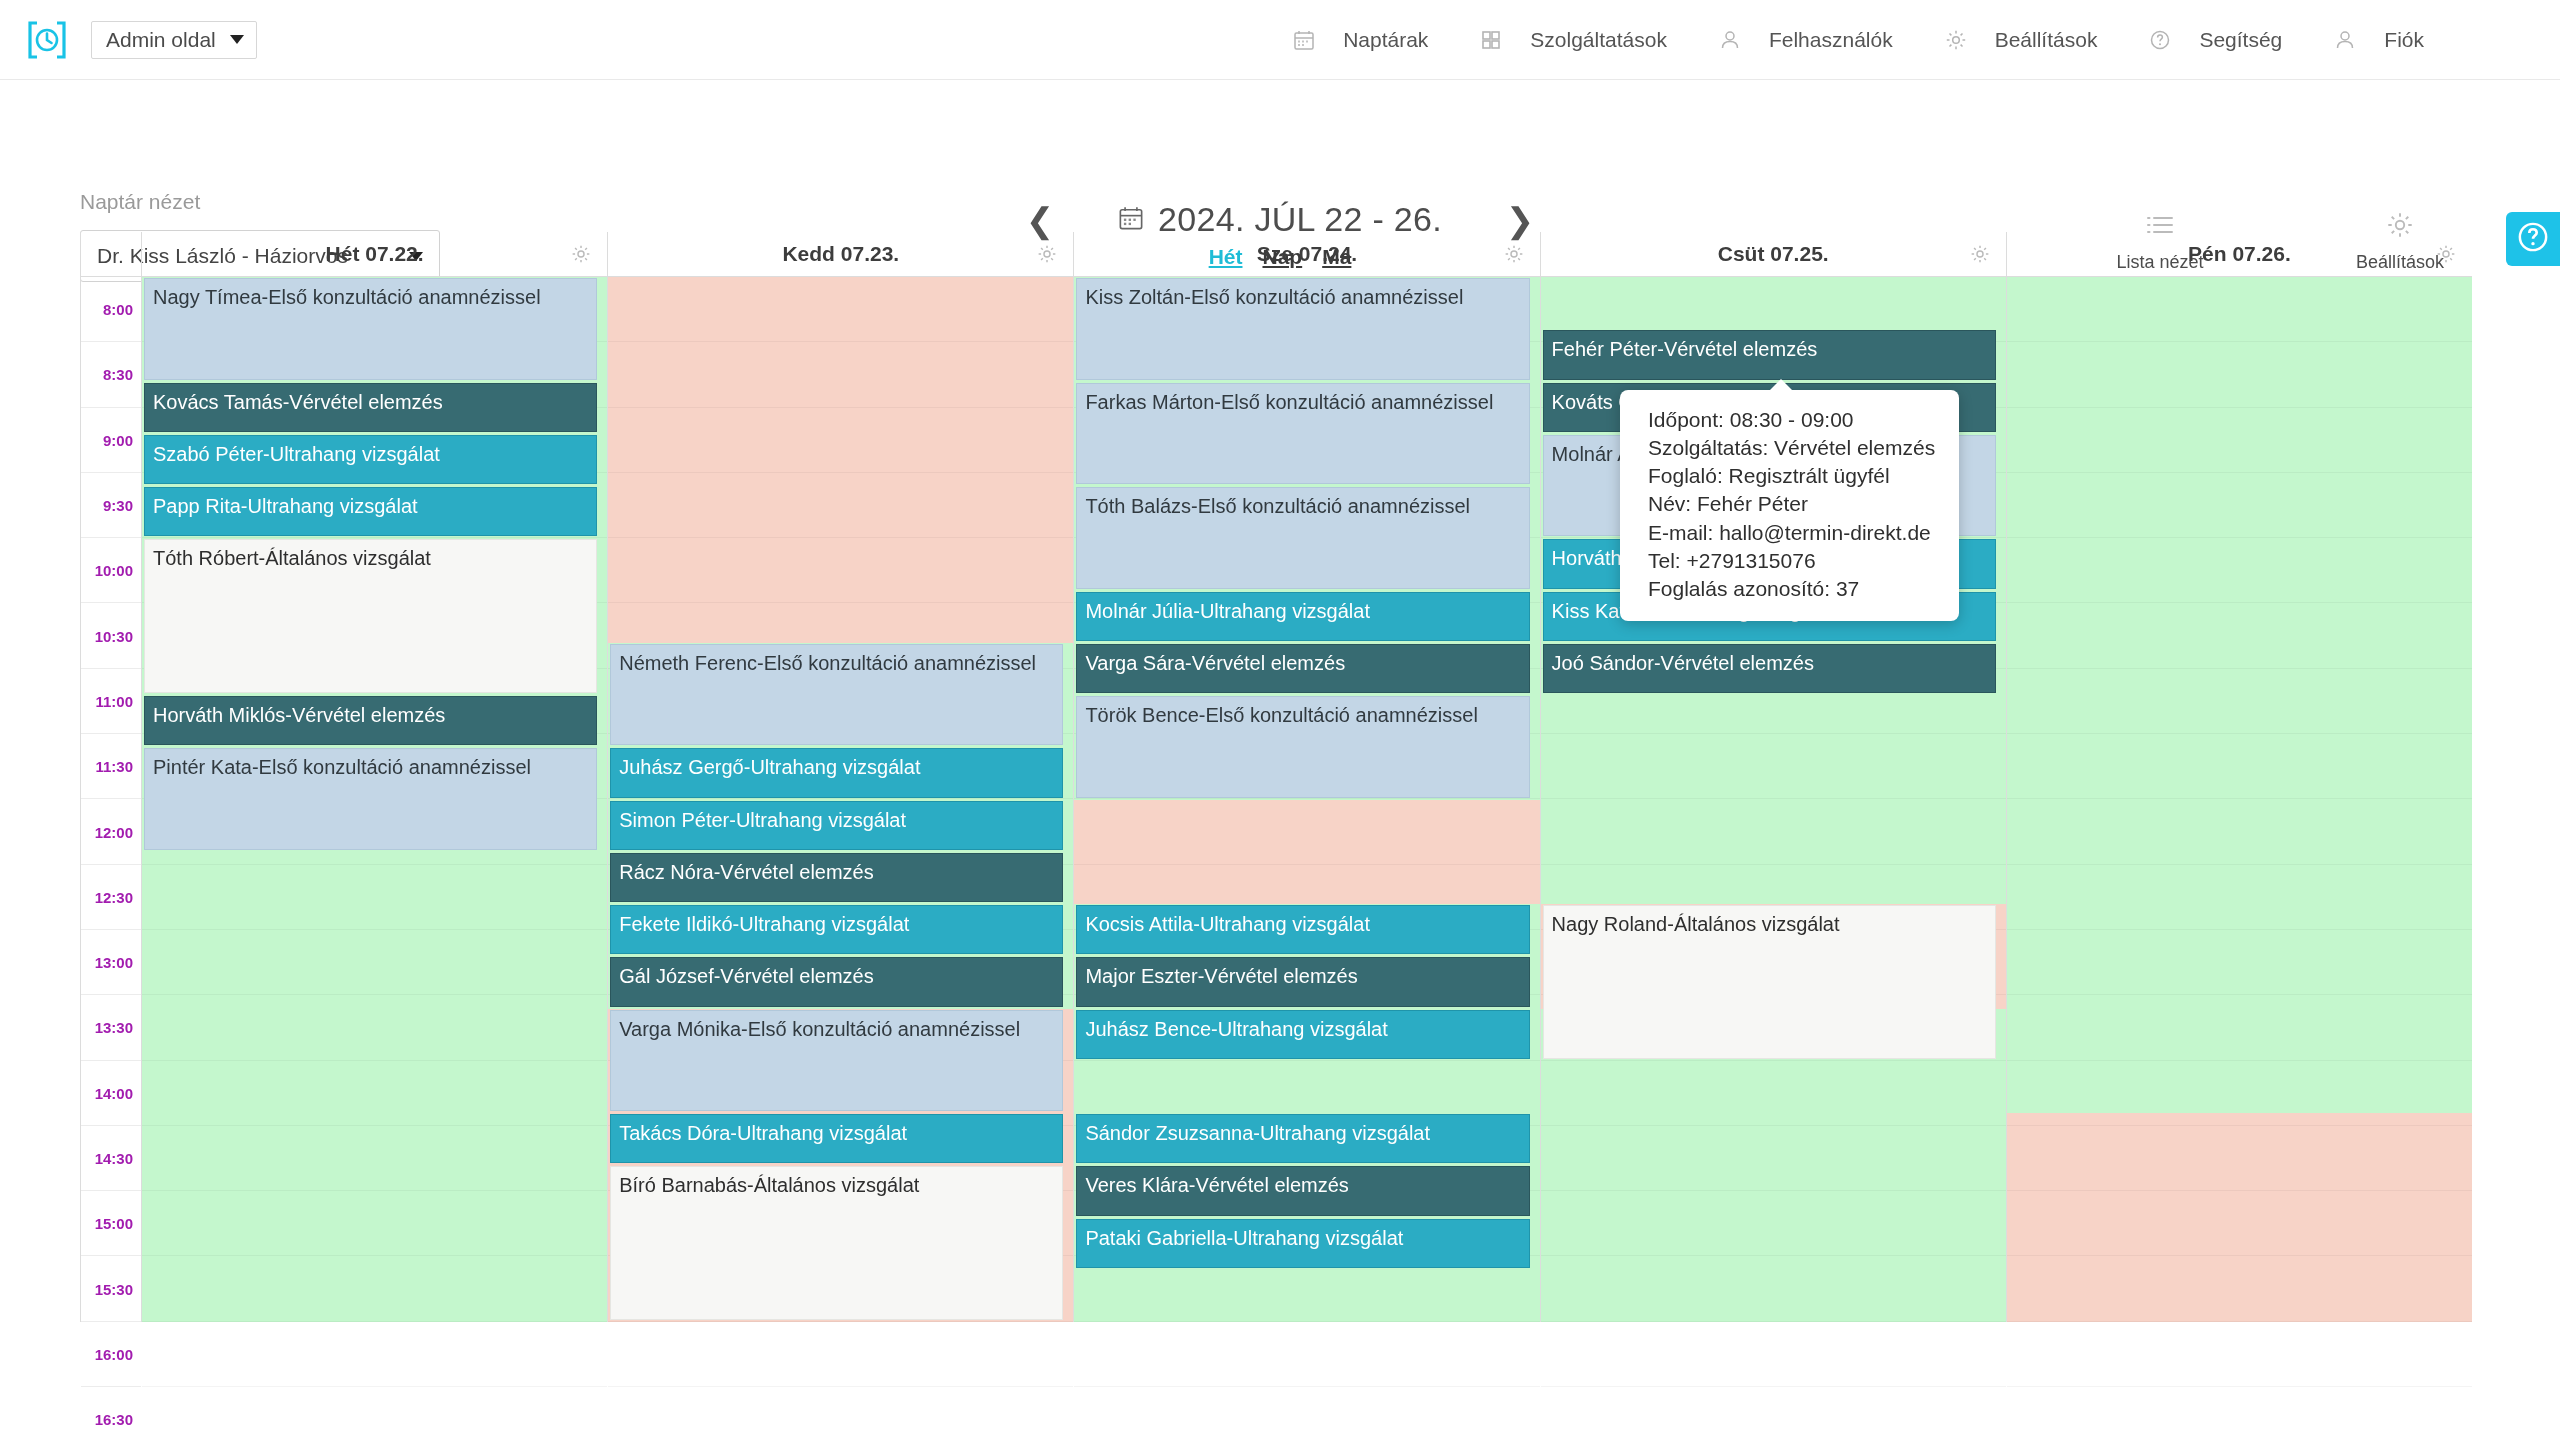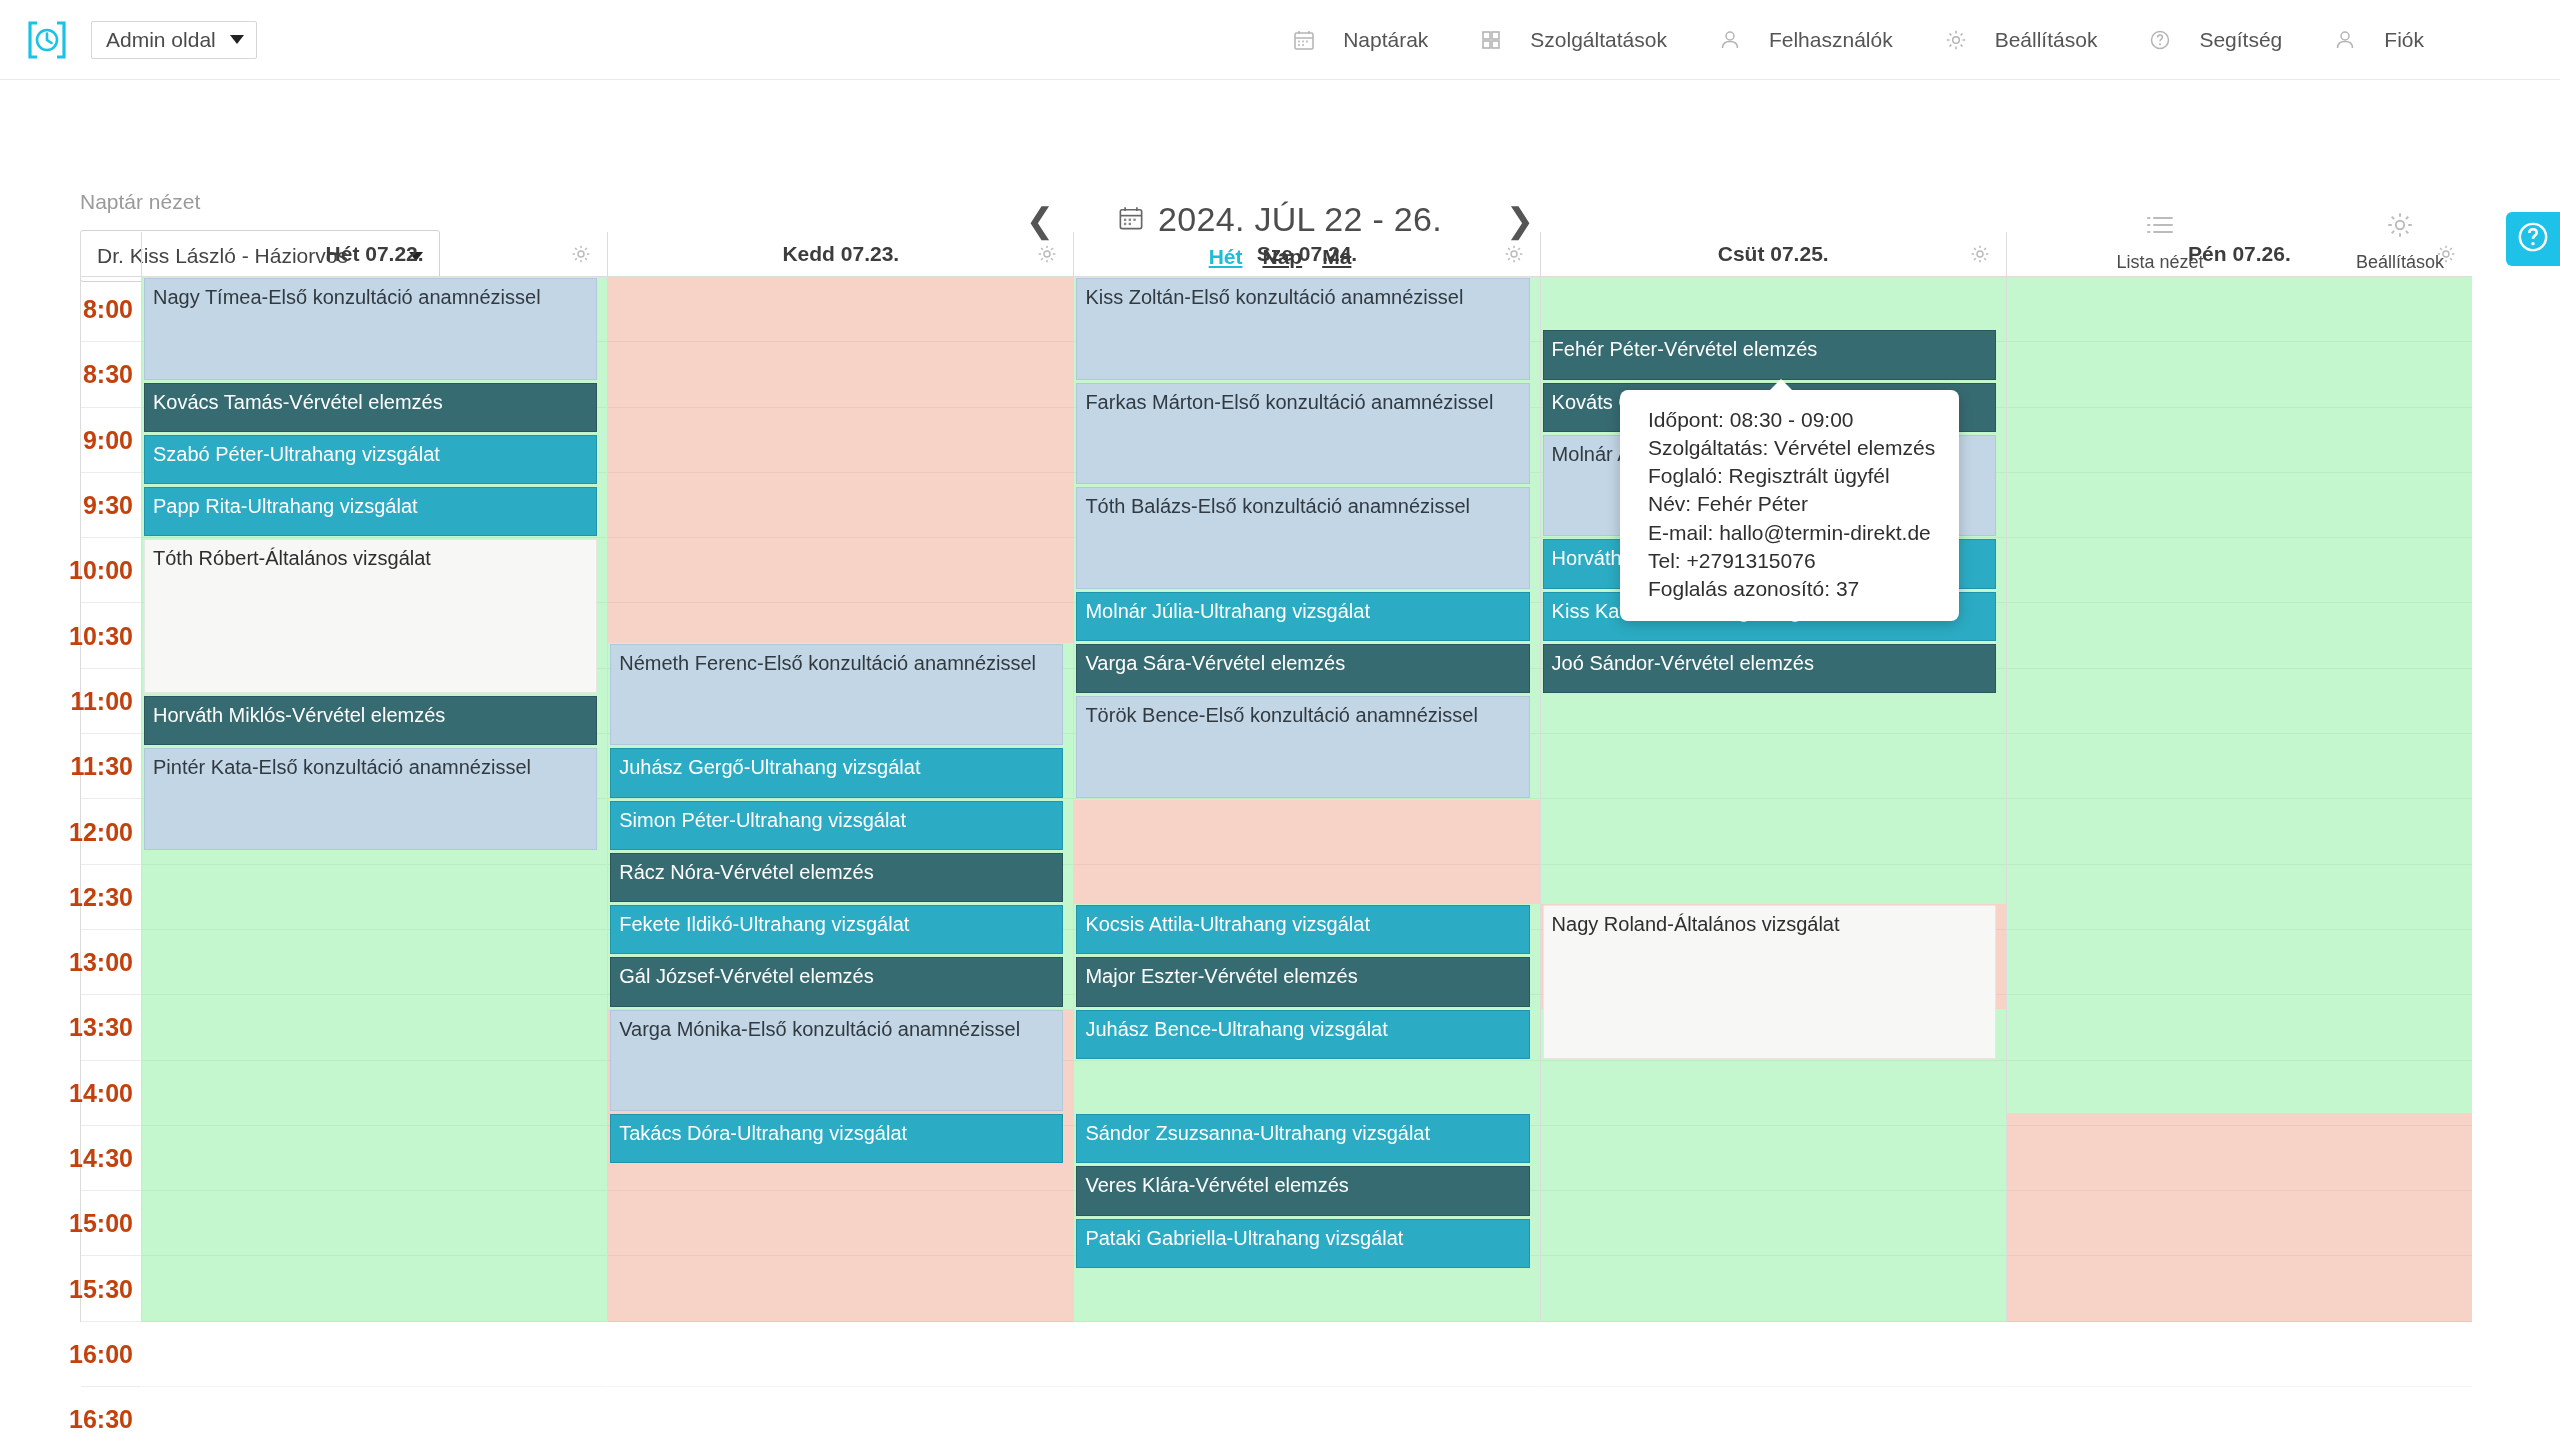--- a/index.html
+++ b/index.html
@@ -101,21 +101,21 @@
   .head-day .gear { position: absolute; right: 16px; top: 50%; transform: translateY(-50%); opacity: .5; cursor: pointer; display:flex; }
 
   .cal-body { display: flex; height: 1045px; position: relative; }
   .gutter { width: 60px; flex: 0 0 60px; position: relative; }
   .gutter .slot {
     height: 65.3px; position: relative;
     border-bottom: 1px solid #ececec;
   }
   .gutter .slot .t {
     position: absolute; right: 8px; top: 50%; transform: translateY(-50%);
-    font-size: 25px; font-weight: bold; color: #c2410c; white-space: nowrap;
+    font-size: 15px; font-weight: bold; color: #a21caf; white-space: nowrap;
   }
 
   .daycol {
     flex: 1 1 0; position: relative; border-left: 1px solid #dcdcdc;
     background: #ffffff;
   }
   .band { position: absolute; left: 0; right: 0; }
   .band.green { background: #c4f7cd; }
   .band.pink  { background: #f7d3c7; }
   .slotlines { position: absolute; inset: 0; }
@@ -484,20 +484,21 @@
           <div></div>
         </div>
         <div class="ev consult" style="top: 366.75px; height: 101.5px;">Németh Ferenc-Első konzultáció anamnézissel</div>
         <div class="ev ultra" style="top: 471.25px; height: 49.25px;">Juhász Gergő-Ultrahang vizsgálat</div>
         <div class="ev ultra" style="top: 523.5px; height: 49.25px;">Simon Péter-Ultrahang vizsgálat</div>
         <div class="ev blood" style="top: 575.75px; height: 49.25px;">Rácz Nóra-Vérvétel elemzés</div>
         <div class="ev ultra" style="top: 628px; height: 49.25px;">Fekete Ildikó-Ultrahang vizsgálat</div>
         <div class="ev blood" style="top: 680.25px; height: 49.25px;">Gál József-Vérvétel elemzés</div>
         <div class="ev consult" style="top: 732.5px; height: 101.5px;">Varga Mónika-Első konzultáció anamnézissel</div>
         <div class="ev ultra" style="top: 837px; height: 49.25px;">Takács Dóra-Ultrahang vizsgálat</div>
+        <div class="ev general" style="top: 889.25px; height: 153.75px;">Bíró Barnabás-Általános vizsgálat</div>
       </div>
     <div class="daycol">
         <div class="band green" style="top: 0px; height: 522.5px;"></div>
         <div class="band pink" style="top: 522.5px; height: 104.5px;"></div>
         <div class="band green" style="top: 627px; height: 418px;"></div>
         <div class="slotlines">
           <div></div>
           <div></div>
           <div></div>
           <div></div>

